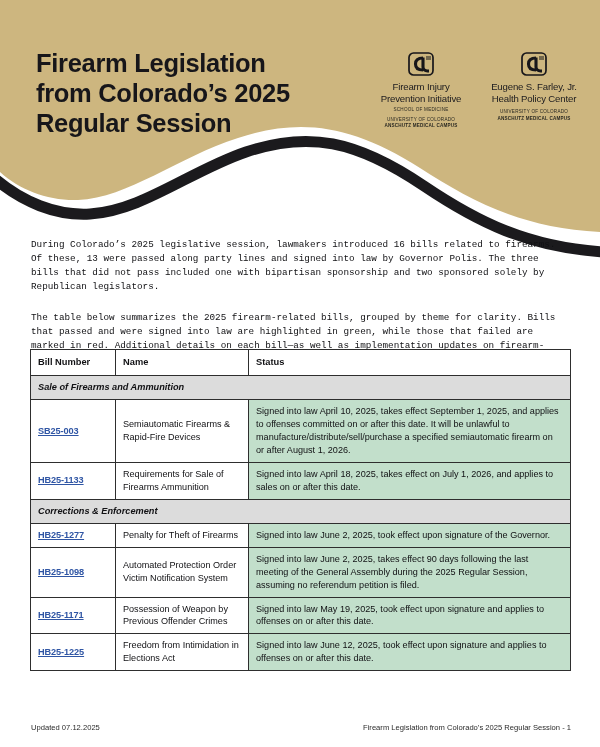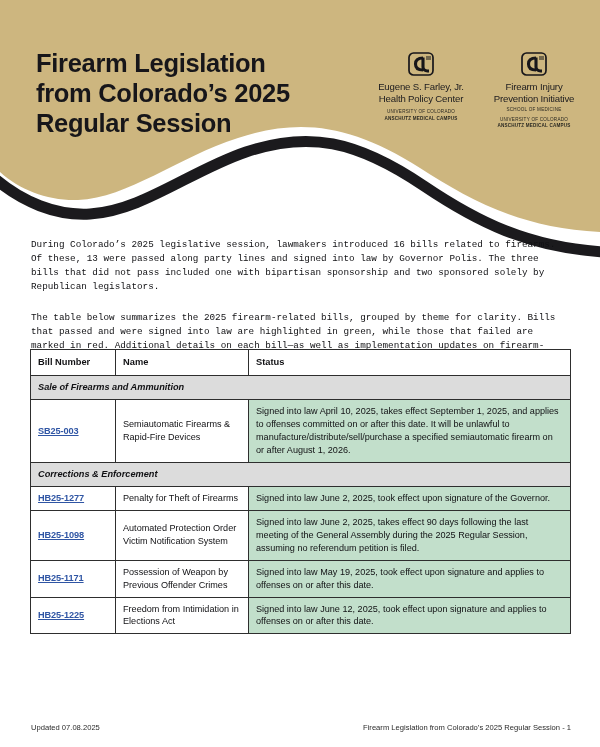--- a/index.html
+++ b/index.html
@@ -170,53 +170,53 @@
   </div>
 
   <div id="header-content">
     <h1 id="page-title">
       <span>Firearm Legislation</span><br>
       <span>from Colorado’s 2025</span><br>
       <span>Regular Session</span>
     </h1>
 
     <div class="logos">
+
+      <div class="logo-block">
+        <svg class="cu-mark" viewBox="0 0 52 48">
+          <rect x="2" y="2" width="48" height="44" rx="9" fill="none" stroke="#17161a" stroke-width="3.4"></rect>
+          <path d="M30 12 C20 12 15 17 15 24 C15 31 20 36 30 36" fill="none" stroke="#17161a" stroke-width="6.2" stroke-linecap="butt"></path>
+          <path d="M30 11 L30 30 C30 35 34 38 39 38 L42 38" fill="none" stroke="#17161a" stroke-width="6.2" stroke-linecap="butt"></path>
+          <rect x="34" y="8" width="14" height="13" fill="#cdb67f"></rect>
+          <path d="M36 10 L46 10 M36 14 L46 14" stroke="#17161a" stroke-width="2.4"></path>
+        </svg>
+        <div class="logo-name">
+          <span>Firearm Injury</span><br>
+          <span>Prevention Initiative</span>
+        </div>
+        <div class="logo-sub">SCHOOL OF MEDICINE</div>
+        <div class="logo-sub2">
+          <span>UNIVERSITY OF COLORADO</span><br>
+          <b>ANSCHUTZ MEDICAL CAMPUS</b>
+        </div>
+      </div>
 
       <div class="logo-block">
         <svg class="cu-mark" viewBox="0 0 52 48">
           <rect x="2" y="2" width="48" height="44" rx="9" fill="none" stroke="#17161a" stroke-width="3.4"></rect>
           <path d="M30 12 C20 12 15 17 15 24 C15 31 20 36 30 36" fill="none" stroke="#17161a" stroke-width="6.2" stroke-linecap="butt"></path>
           <path d="M30 11 L30 30 C30 35 34 38 39 38 L42 38" fill="none" stroke="#17161a" stroke-width="6.2" stroke-linecap="butt"></path>
           <rect x="34" y="8" width="14" height="13" fill="#cdb67f"></rect>
           <path d="M36 10 L46 10 M36 14 L46 14" stroke="#17161a" stroke-width="2.4"></path>
         </svg>
         <div class="logo-name">
           <span>Eugene S. Farley, Jr.</span><br>
           <span>Health Policy Center</span>
         </div>
         <div class="logo-sub2" style="margin-top:5px;">
-          <span>UNIVERSITY OF COLORADO</span><br>
-          <b>ANSCHUTZ MEDICAL CAMPUS</b>
-        </div>
-      </div>
-
-      <div class="logo-block">
-        <svg class="cu-mark" viewBox="0 0 52 48">
-          <rect x="2" y="2" width="48" height="44" rx="9" fill="none" stroke="#17161a" stroke-width="3.4"></rect>
-          <path d="M30 12 C20 12 15 17 15 24 C15 31 20 36 30 36" fill="none" stroke="#17161a" stroke-width="6.2" stroke-linecap="butt"></path>
-          <path d="M30 11 L30 30 C30 35 34 38 39 38 L42 38" fill="none" stroke="#17161a" stroke-width="6.2" stroke-linecap="butt"></path>
-          <rect x="34" y="8" width="14" height="13" fill="#cdb67f"></rect>
-          <path d="M36 10 L46 10 M36 14 L46 14" stroke="#17161a" stroke-width="2.4"></path>
-        </svg>
-        <div class="logo-name">
-          <span>Firearm Injury</span><br>
-          <span>Prevention Initiative</span>
-        </div>
-        <div class="logo-sub">SCHOOL OF MEDICINE</div>
-        <div class="logo-sub2">
           <span>UNIVERSITY OF COLORADO</span><br>
           <b>ANSCHUTZ MEDICAL CAMPUS</b>
         </div>
       </div>
 
     </div>
   </div>
 
   <div id="intro">
     <p>During Colorado’s 2025 legislative session, lawmakers introduced 16 bills related to firearms. Of these, 13 were passed along party lines and signed into law by Governor Polis. The three bills that did not pass included one with bipartisan sponsorship and two sponsored solely by Republican legislators.</p>
@@ -238,20 +238,25 @@
     </thead>
     <tbody id="table-body">
         <tr class="section-row">
           <td colspan="3">Sale of Firearms and Ammunition</td>
         </tr>
         <tr>
           <td class="cell-bill"><a class="bill-link" href="#">SB25-003</a></td>
           <td class="cell-name">Semiautomatic Firearms &amp; Rapid-Fire Devices</td>
           <td class="status-passed">Signed into law April 10, 2025, takes effect September 1, 2025, and applies to offenses committed on or after this date. It will be unlawful to manufacture/distribute/sell/purchase a specified semiautomatic firearm on or after August 1, 2026.</td>
         </tr>
+        <tr>
+          <td class="cell-bill"><a class="bill-link" href="#">HB25-1133</a></td>
+          <td class="cell-name">Requirements for Sale of Firearms Ammunition</td>
+          <td class="status-passed">Signed into law April 18, 2025, takes effect on July 1, 2026, and applies to sales on or after this date.</td>
+        </tr>
         <tr class="section-row">
           <td colspan="3">Corrections &amp; Enforcement</td>
         </tr>
         <tr>
           <td class="cell-bill"><a class="bill-link" href="#">HB25-1277</a></td>
           <td class="cell-name">Penalty for Theft of Firearms</td>
           <td class="status-passed">Signed into law June 2, 2025, took effect upon signature of the Governor.</td>
         </tr>
         <tr>
           <td class="cell-bill"><a class="bill-link" href="#">HB25-1098</a></td>
@@ -265,17 +270,17 @@
         </tr>
         <tr>
           <td class="cell-bill"><a class="bill-link" href="#">HB25-1225</a></td>
           <td class="cell-name">Freedom from Intimidation in Elections Act</td>
           <td class="status-passed">Signed into law June 12, 2025, took effect upon signature and applies to offenses on or after this date.</td>
         </tr>
       </tbody>
   </table>
 
   <div id="footer">
-    <span>Updated 07.08.2025</span>
+    <span>Updated 07.12.2025</span>
     <span>Firearm Legislation from Colorado’s 2025 Regular Session - 1</span>
   </div>
 
 </div>
 
 </body></html>

